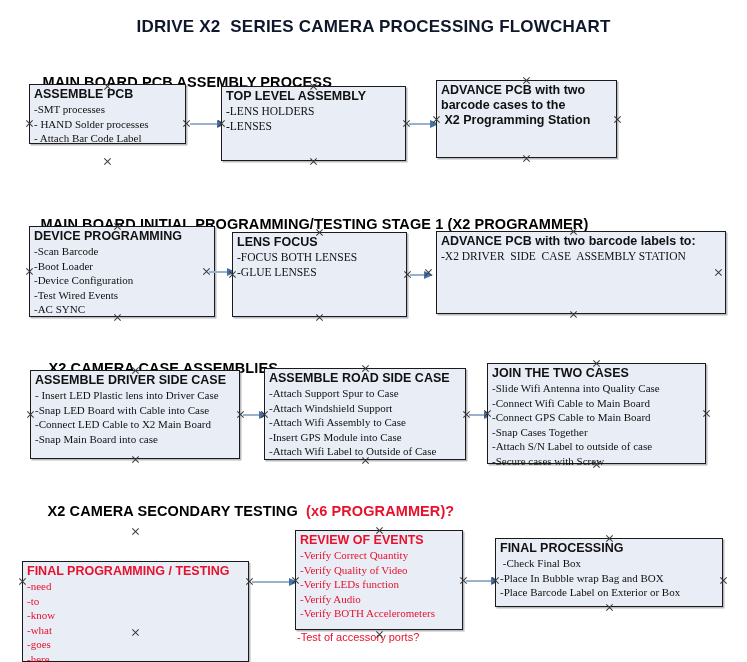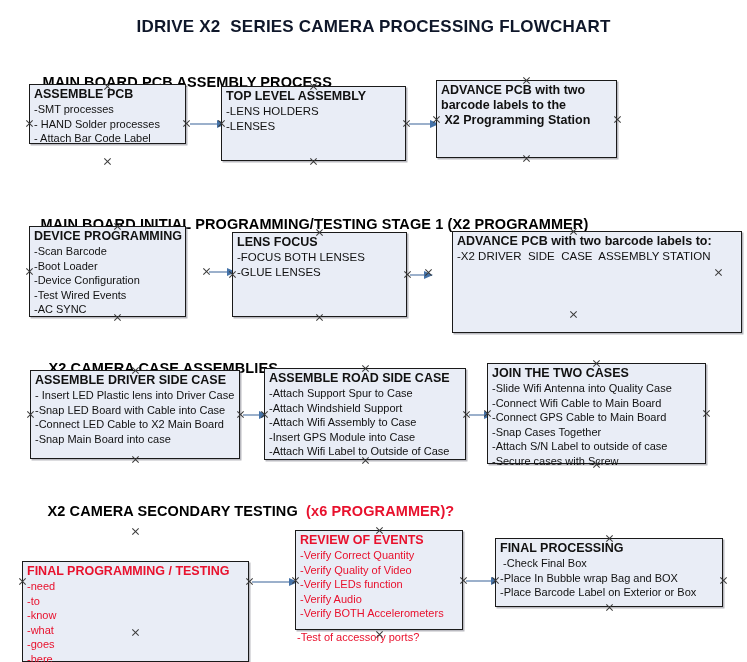--- a/index.html
+++ b/index.html
@@ -66,20 +66,21 @@
     font-weight: bold;
     color: #111111;
     line-height: 15px;
     white-space: pre;
   }
   .box-line {
     font-size: 11px;
     color: #111111;
     line-height: 14.5px;
     white-space: pre;
+    font-family: Liberation Serif, serif;
   }
   .box-line.caps {
     font-size: 11.5px;
   }
   
   .box.red .box-title,
   .box.red .box-line {
     color: #e8112d;
   }
   .box-overflow {
@@ -166,34 +167,34 @@
   <div class="handle" style="left:313.5px; top:86px;"></div>
   <div class="handle" style="left:313.5px; top:161px;"></div>
   <div class="handle" style="left:221px; top:123.5px;"></div>
   <div class="handle" style="left:406px; top:123.5px;"></div>
 
   <div class="arrow" style="left:409px; top:123px; width:22px;"></div>
 
   <div class="box" style="left:436px; top:80px; width:181px; height:78px;">
     <div class="box-inner">
       <div class="box-title">ADVANCE PCB with two</div>
-      <div class="box-title">barcode labels to the</div>
+      <div class="box-title">barcode cases to the</div>
       <div class="box-title"> X2 Programming Station</div>
     </div>
   </div>
   <div class="handle" style="left:526.5px; top:80px;"></div>
   <div class="handle" style="left:526.5px; top:158px;"></div>
   <div class="handle" style="left:436px; top:119px;"></div>
   <div class="handle" style="left:617px; top:119px;"></div>
 
   <div class="section-header" style="left:24px; top:200px;">
     <span>MAIN BOARD INITIAL PROGRAMMING/TESTING STAGE 1 (X2 PROGRAMMER)</span>
   </div>
 
-  <div class="box" style="left:29px; top:226px; width:157px; height:91px;">
+  <div class="box" style="left:29px; top:226px; width:186px; height:91px;">
     <div class="box-inner">
       <div class="box-title">DEVICE PROGRAMMING</div>
       <div class="box-line">-Scan Barcode</div>
       <div class="box-line">-Boot Loader</div>
       <div class="box-line">-Device Configuration</div>
       <div class="box-line">-Test Wired Events</div>
       <div class="box-line">-AC SYNC</div>
     </div>
   </div>
   <div class="handle" style="left:117.5px; top:226px;"></div>
@@ -210,21 +211,21 @@
       <div class="box-line caps">-GLUE LENSES</div>
     </div>
   </div>
   <div class="handle" style="left:319.5px; top:232px;"></div>
   <div class="handle" style="left:319.5px; top:317px;"></div>
   <div class="handle" style="left:232px; top:274.5px;"></div>
   <div class="handle" style="left:407px; top:274.5px;"></div>
 
   <div class="arrow" style="left:410px; top:274px; width:15px;"></div>
 
-  <div class="box" style="left:452px; top:231px; width:290px; height:102px;">
+  <div class="box" style="left:436px; top:231px; width:290px; height:83px;">
     <div class="box-inner">
       <div class="box-title">ADVANCE PCB with two barcode labels to:</div>
       <div class="box-line caps">-X2 DRIVER  SIDE  CASE  ASSEMBLY STATION</div>
     </div>
   </div>
   <div class="handle" style="left:573px; top:231px;"></div>
   <div class="handle" style="left:573px; top:314px;"></div>
   <div class="handle" style="left:428px; top:272.5px;"></div>
   <div class="handle" style="left:718px; top:272.5px;"></div>
 

